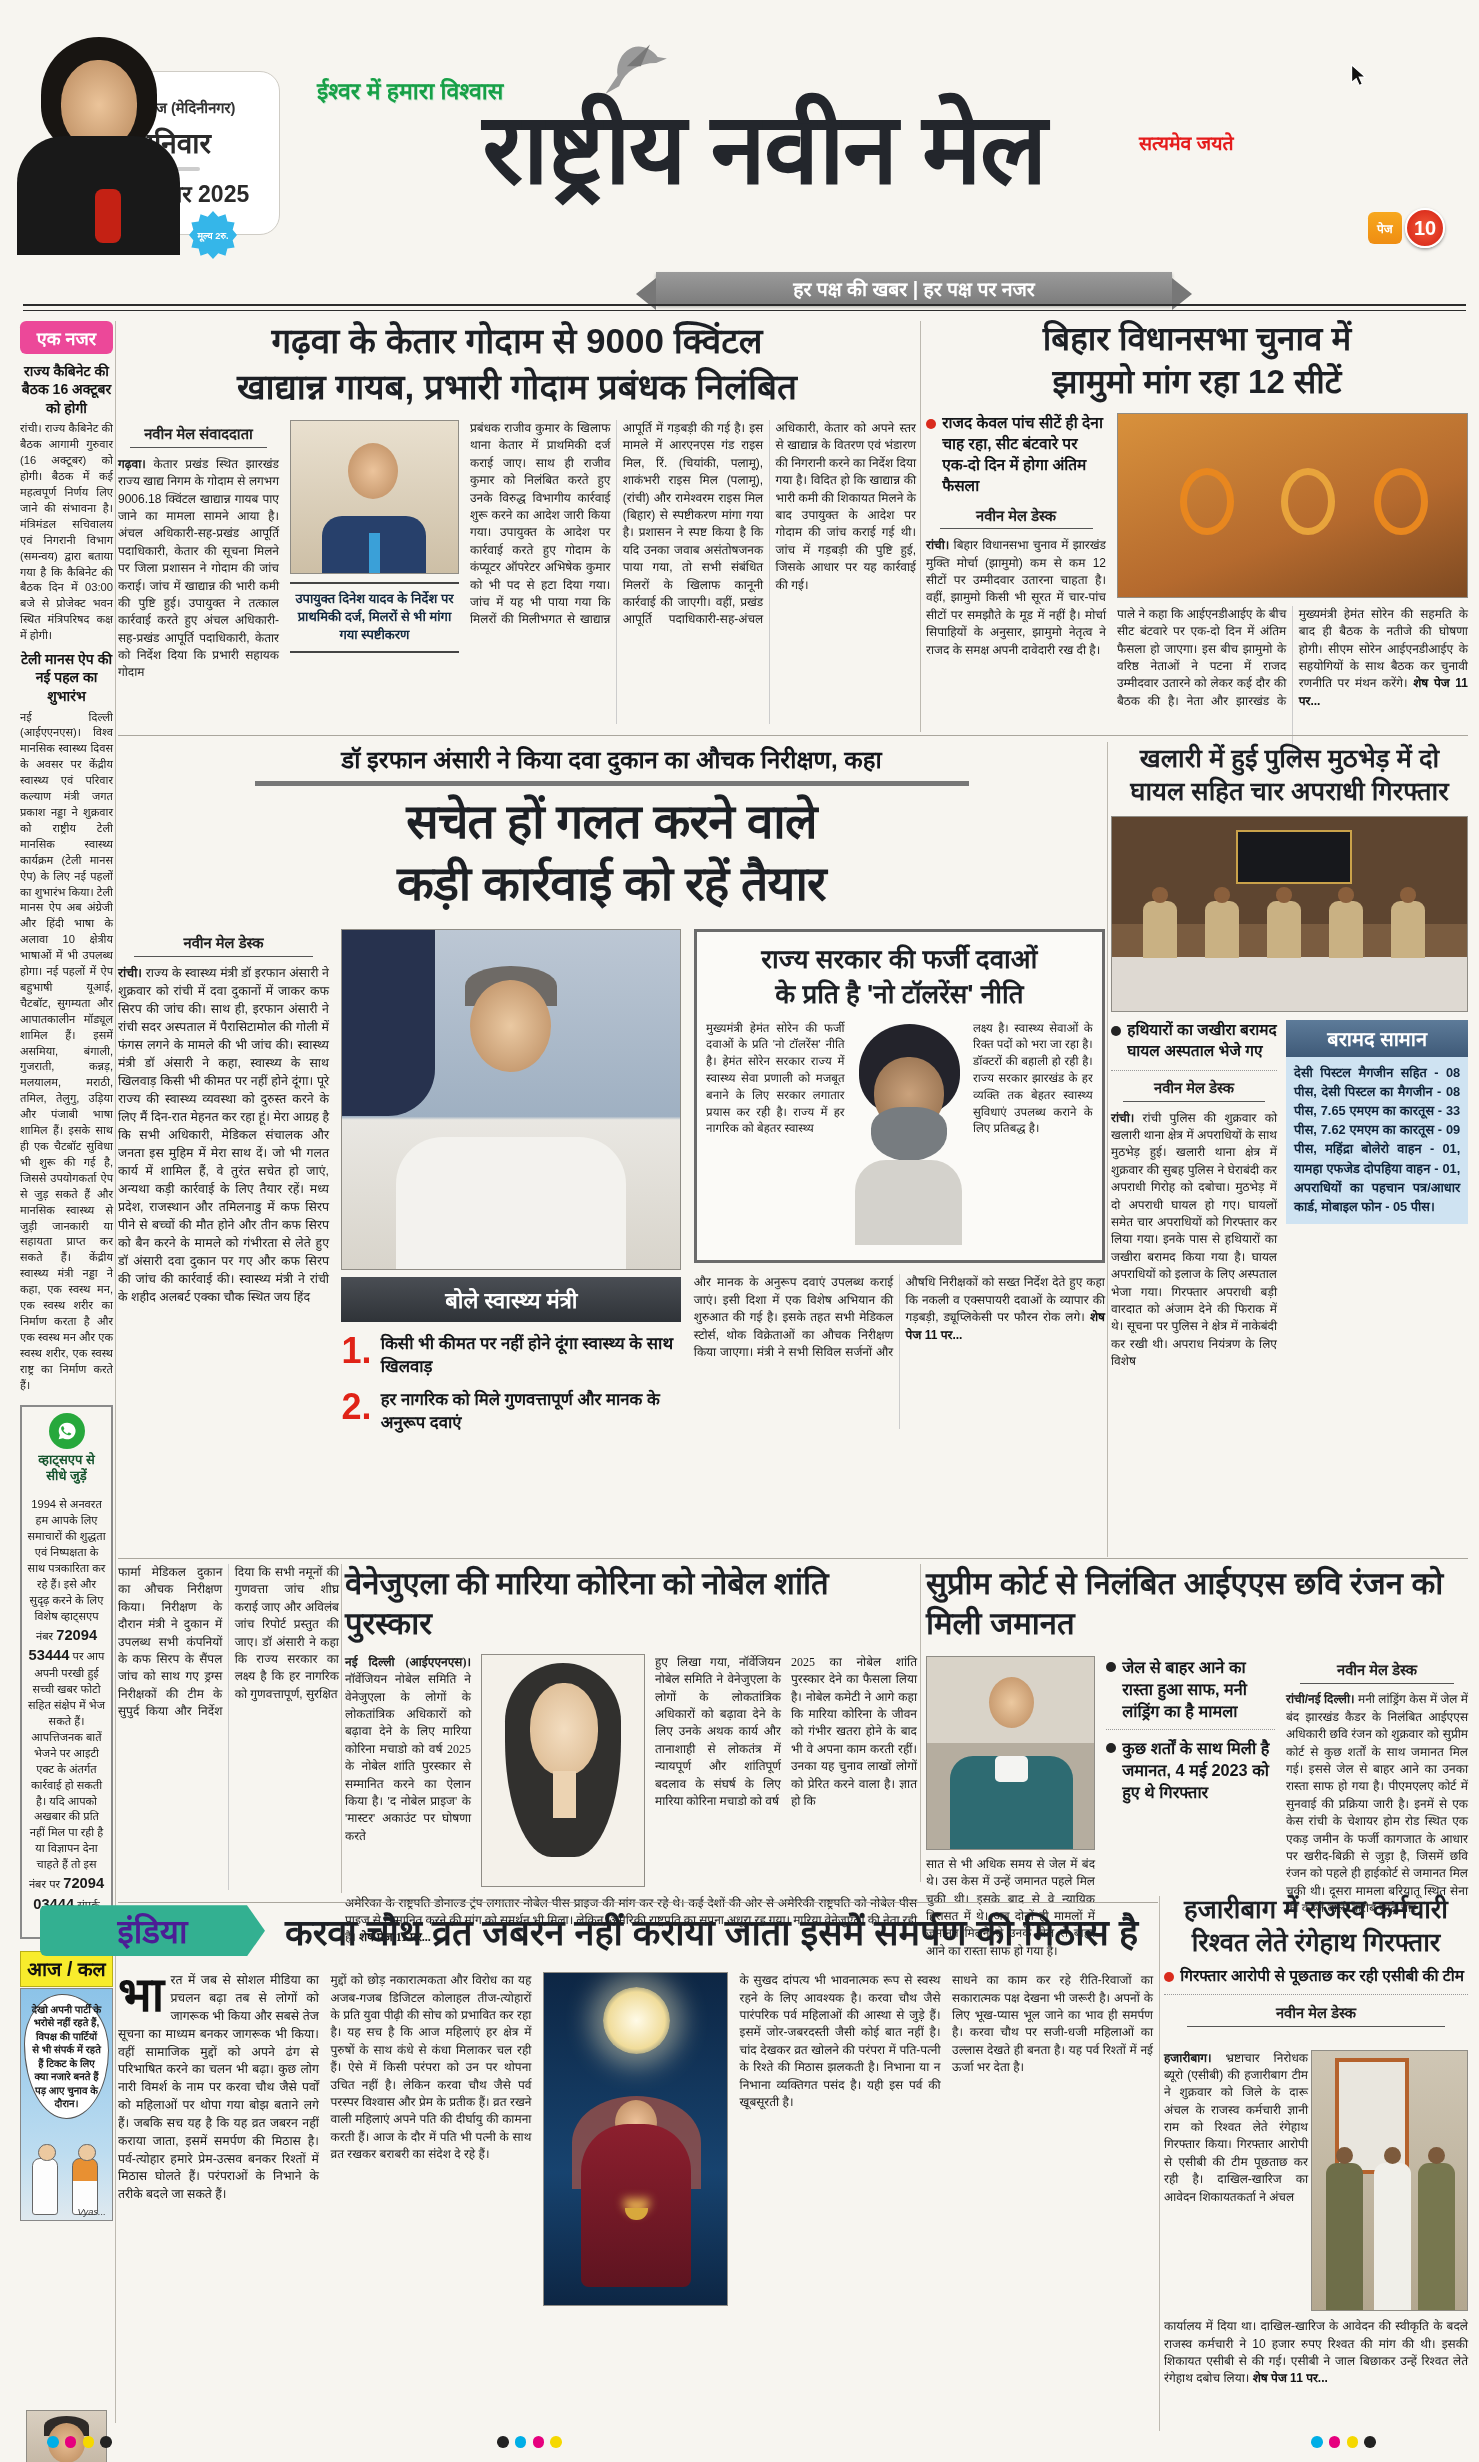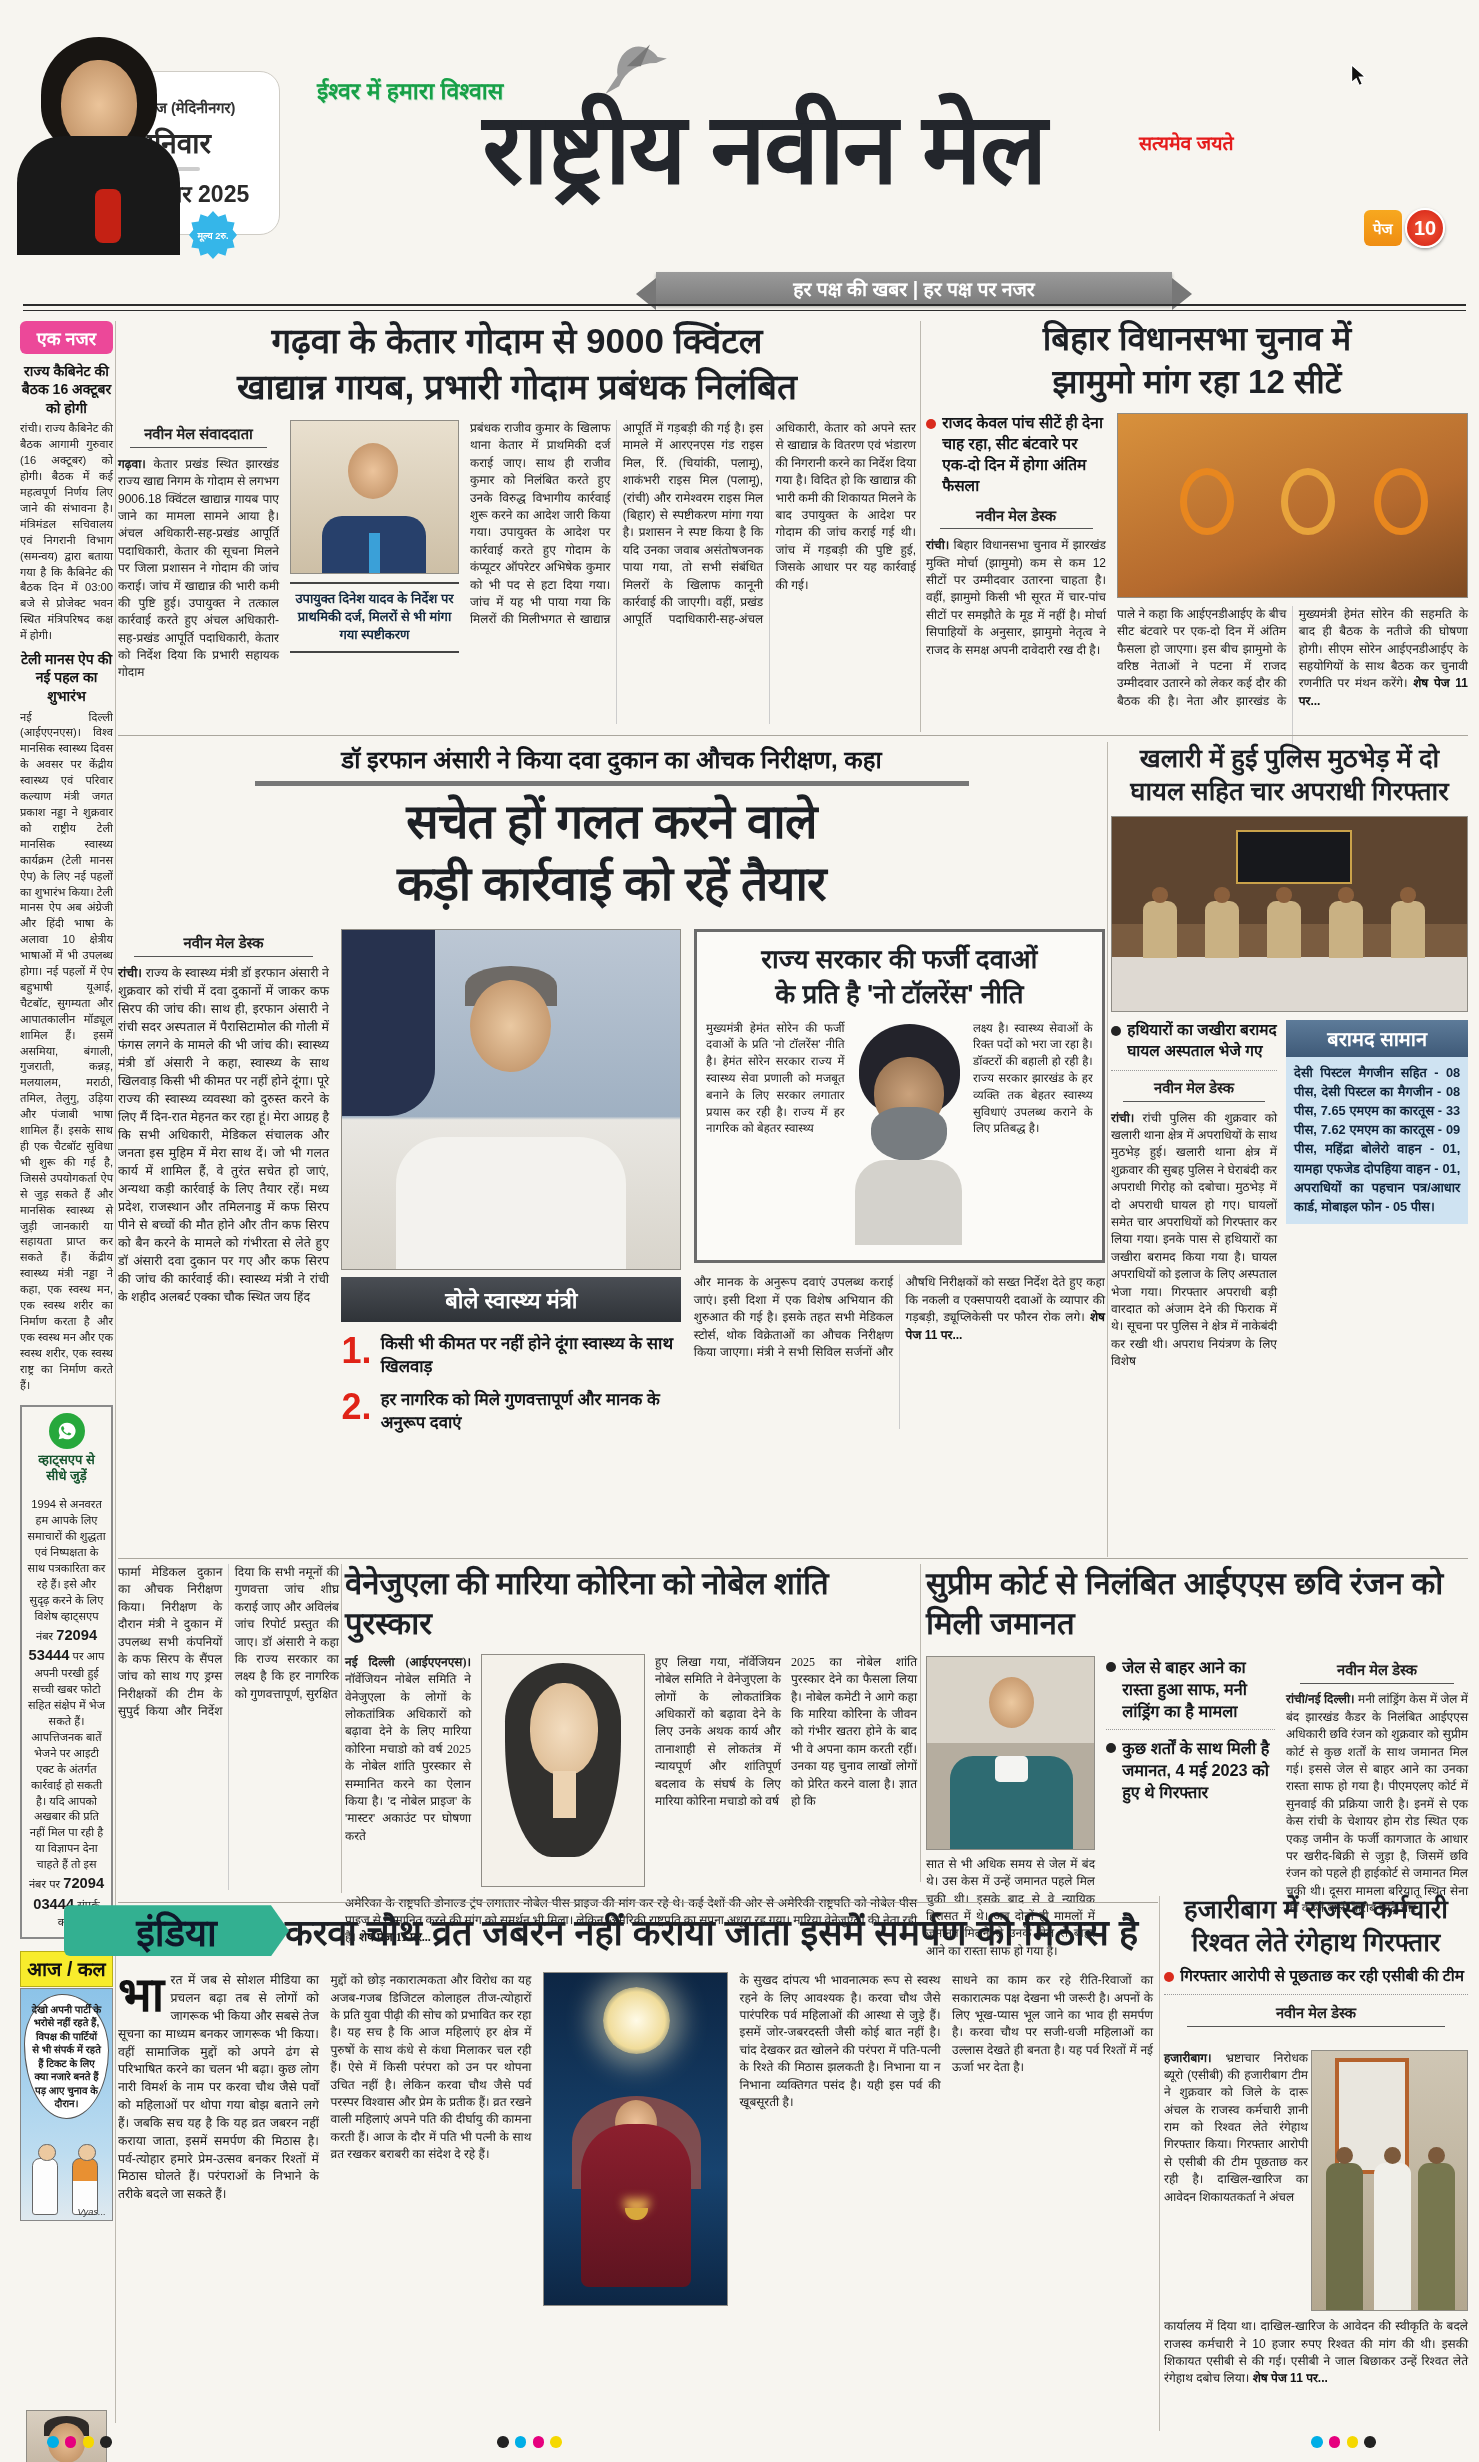--- a/index.html
+++ b/index.html
@@ -140,21 +140,21 @@
   .court-row{display:flex;gap:11px;margin-top:11px;}
   .ph-court{flex:0 0 169px;height:194px;background:linear-gradient(180deg,#d9d3c8 0 45%,#b5ad9f 45%);}
   .ph-court .hd{position:absolute;left:62px;top:20px;width:45px;height:51px;border-radius:50%;background:radial-gradient(#ecc9a0,#bb8a5e);}
   .ph-court .sw{position:absolute;left:23px;bottom:0;width:123px;height:93px;border-radius:23px 23px 0 0;background:#2e6b72;}
   .ph-court .cl{position:absolute;left:68px;bottom:67px;width:33px;height:26px;background:#f4f4f2;border-radius:4.7px;}
   .court-c2{flex:0 0 169px;}
   .court-c3{flex:1;}
   .court-bullet{font-size:16.3px;}
   
   .st-karwa{left:118px;top:1910px;width:1035px;}
-  .indialabel{position:absolute;left:-78px;top:-4.7px;width:225px;height:51px;background:#33b091;color:#0f172a;font-weight:900;font-size:38px;display:flex;align-items:center;justify-content:center;clip-path:polygon(0 0,92% 0,100% 50%,92% 100%,0 100%);border-radius:6.2px;margin-left:24px;}
+  .indialabel{position:absolute;left:-78px;top:-4.7px;width:225px;height:51px;background:#33b091;color:#4c1d95;font-weight:900;font-size:33px;display:flex;align-items:center;justify-content:center;clip-path:polygon(0 0,92% 0,100% 50%,92% 100%,0 100%);border-radius:6.2px;}
   .st-karwa .hl{font-size:36px;text-align:left;padding-left:167px;}
   .karwa-row{display:flex;gap:11.6px;margin-top:15.5px;}
   .karwa-col{flex:1;}
   .karwa-col .bt,.vene-col .bt{font-size:12.3px;}
   .dropcap{float:left;font-size:48px;font-weight:900;line-height:.85;padding:3.1px 6.2px 0 0;color:#111;}
   .ph-karwa{flex:0 0 185px;height:334px;background:linear-gradient(180deg,#0d2644,#17436f 60%,#0d2644);}
   .ph-karwa .moon{position:absolute;left:59px;top:14px;width:67px;height:67px;border-radius:50%;background:radial-gradient(#fffbe8,#f0dc9a 60%,rgba(240,220,154,0));box-shadow:0 0 26px 12.4px rgba(255,244,200,.45);}
   .ph-karwa .fig{position:absolute;left:37px;bottom:18.6px;width:110px;height:163px;border-radius:47px 47px 7.8px 7.8px;background:linear-gradient(180deg,#8c1f2e,#5e1420);}
   .ph-karwa .fhd{position:absolute;left:71px;bottom:160px;width:42px;height:45px;border-radius:50%;background:radial-gradient(#eec29a,#b8875c);}
   .ph-karwa .veil{position:absolute;left:28px;bottom:116px;width:129px;height:93px;border-radius:50% 50% 0 0;background:rgba(214,90,60,.55);}
@@ -169,21 +169,21 @@
   .ph-haz .s{position:absolute;width:37px;height:147px;border-radius:11px 11px 0 0;bottom:0;}
   .ph-haz .s:before{content:"";position:absolute;top:-15.5px;left:10px;width:17px;height:17px;border-radius:50%;background:#7c5a3c;}
   .ph-haz .s1{left:14px;background:#6e6e49;} .ph-haz .s2{left:62px;background:#f0efe9;} .ph-haz .s3{left:106px;background:#77774f;}
   
   .ph-woman{right:6.2px;top:37px;width:208px;height:219px;background:transparent;border:none;}
   .ph-woman .hr{position:absolute;left:47px;top:0;width:116px;height:116px;border-radius:50% 50% 40% 40%;background:#181512;}
   .ph-woman .fc{position:absolute;left:67px;top:23px;width:76px;height:90px;border-radius:48%;background:radial-gradient(#ebc49a,#b8885c);}
   .ph-woman .bd{position:absolute;left:23px;top:99px;width:163px;height:119px;border-radius:47px 47px 0 0;background:#191919;}
   .ph-woman .mic{position:absolute;left:101px;top:152px;width:26px;height:54px;border-radius:7.8px;background:#c42114;}
   .pagebadge{right:34px;top:208px;display:flex;align-items:center;gap:3.1px;}
-  .pb-l{background:linear-gradient(180deg,#f7a81f,#ef8d12);color:#fff;font-weight:900;font-size:15px;padding:7.8px 9.3px;border-radius:6.2px;}
+  .pb-l{background:linear-gradient(180deg,#f7a81f,#ef8d12);color:#fff;font-weight:900;font-size:12px;padding:7.8px 9.3px;border-radius:6.2px;}
   .pb-n{width:40px;height:40px;border-radius:50%;background:radial-gradient(#f45b3a,#d21e12);color:#fff;font-weight:900;font-size:20px;display:flex;align-items:center;justify-content:center;border:2.3px solid #fff;box-shadow:0 1.6px 3.1px rgba(0,0,0,.4);}
   
   .marks{bottom:14px;display:flex;gap:6.2px;}
   .mk{width:11.6px;height:11.6px;border-radius:50%;}
   .m-c{background:#00aee6;} .m-m{background:#e6007e;} .m-y{background:#f5d800;} .m-k{background:#222;}
   .cursor{left:1350px;top:64px;}
 </style>
 </head>
 <body>
 

